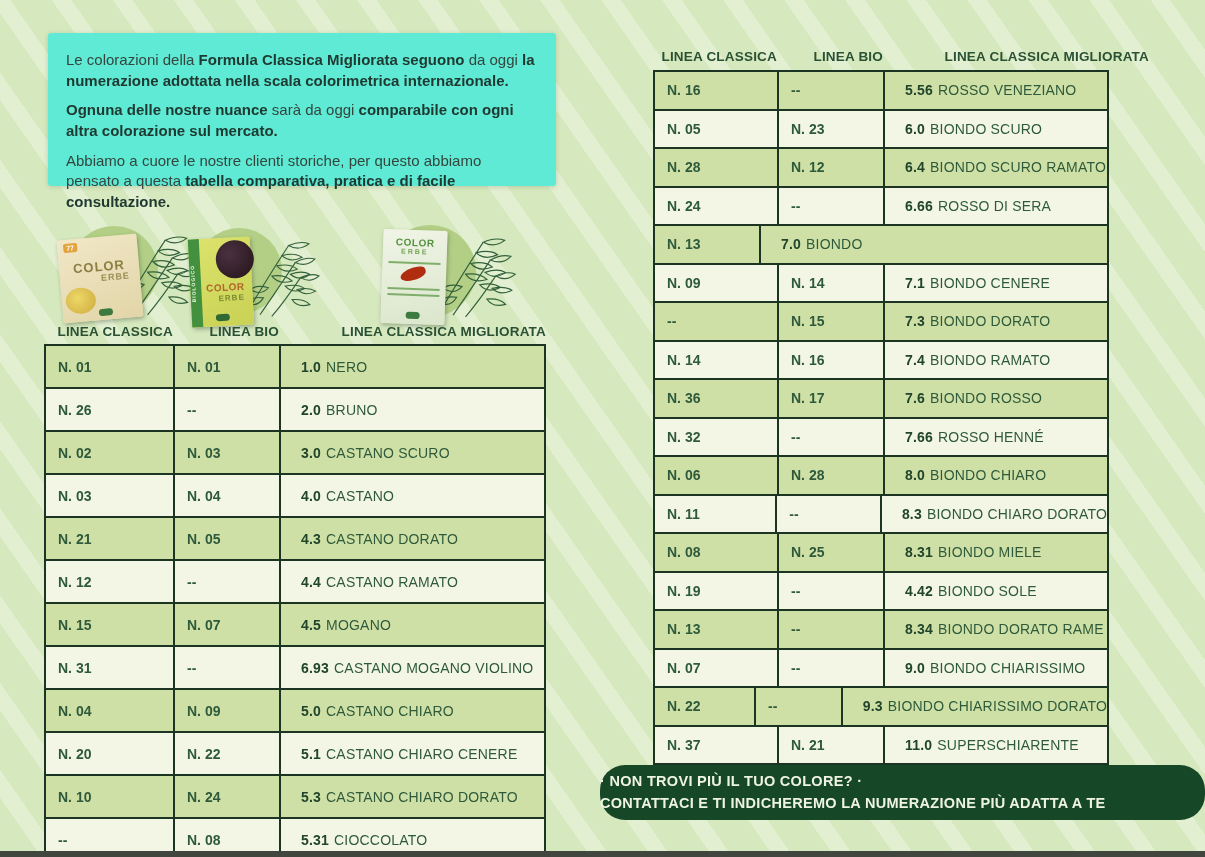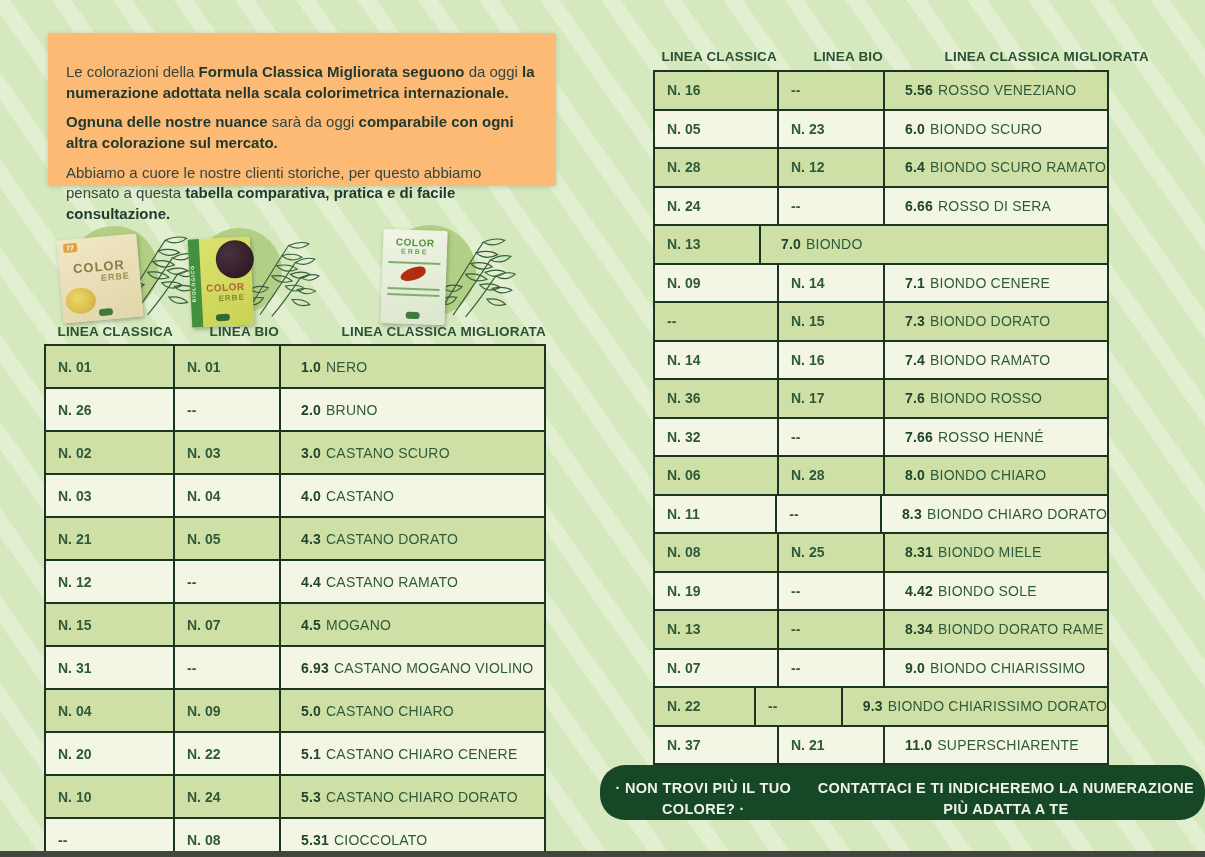--- a/index.html
+++ b/index.html
@@ -9,21 +9,21 @@
     background-color:#d6e8bd;
     background-image:repeating-linear-gradient(55deg,
       rgba(255,255,255,0) 0px, rgba(255,255,255,0) 34px,
       rgba(255,255,255,0.30) 34px, rgba(255,255,255,0.30) 50px);
   }
   .abs{position:absolute;}
 
   
   .intro{
     left:48px;top:33px;width:508px;height:153px;box-sizing:border-box;
-    background:#fdba74;border-radius:3px;padding:29px 18px;
+    background:#5eead4;border-radius:3px;padding:17px 18px;
     box-shadow:0 1px 5px rgba(40,60,40,.18);
     color:#34453e;font-size:15px;line-height:1.38;
   }
   .intro p{margin:0 0 9px 0;}
   .intro b{color:#1f3830;}
 
   
   .circle{border-radius:50%;background:#b3cf86;}
   .olive{overflow:visible;}
   .pbox{box-sizing:border-box;box-shadow:1px 2px 4px rgba(30,50,30,.35);border-radius:2px;}
@@ -70,21 +70,21 @@
   .cell{display:flex;align-items:center;box-sizing:border-box;padding-left:12px;
     font-size:14px;color:#2e5a3b;border-right:2px solid #1c3522;font-weight:bold;white-space:nowrap;}
   .cell.c3{border-right:none;font-weight:normal;letter-spacing:.2px;padding-left:20px;}
   .cell.c3 b{color:#21452a;margin-right:5px;}
   .left-table .c1{width:129px;}.left-table .c2{width:106px;}.left-table .c3{flex:1;}
   .right-table .c1{width:124px;}.right-table .c2{width:106px;}.right-table .c3{flex:1;}
 
   
   .banner{
     left:600px;top:765px;width:605px;height:55px;background:#164727;
-    display:flex;flex-direction:row;align-items:flex-end;justify-content:center;
+    display:flex;flex-direction:column;align-items:flex-start;justify-content:center;
     color:#eef3e3;font-weight:bold;font-size:14.5px;letter-spacing:.3px;line-height:1.45;text-align:center;border-radius:25px;
   }
 
   .bottom-strip{left:0;top:851px;width:1205px;height:6px;background:#41473e;}
 </style>
 </head>
 <body>
 
 <svg width="0" height="0" style="position:absolute">
   <defs>

